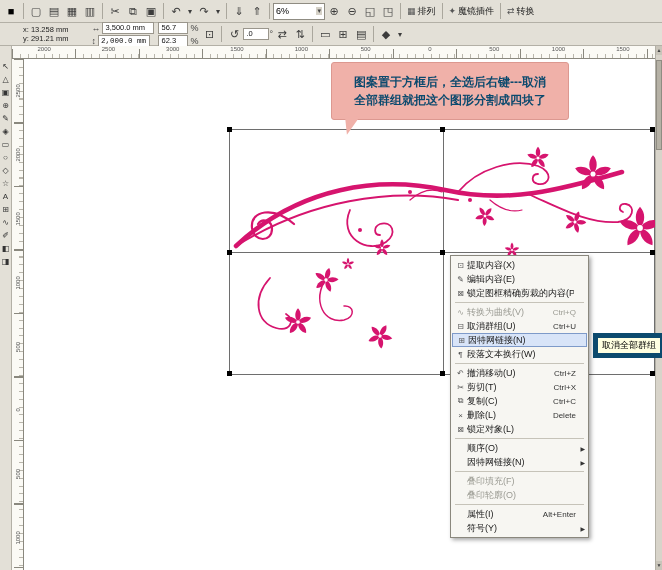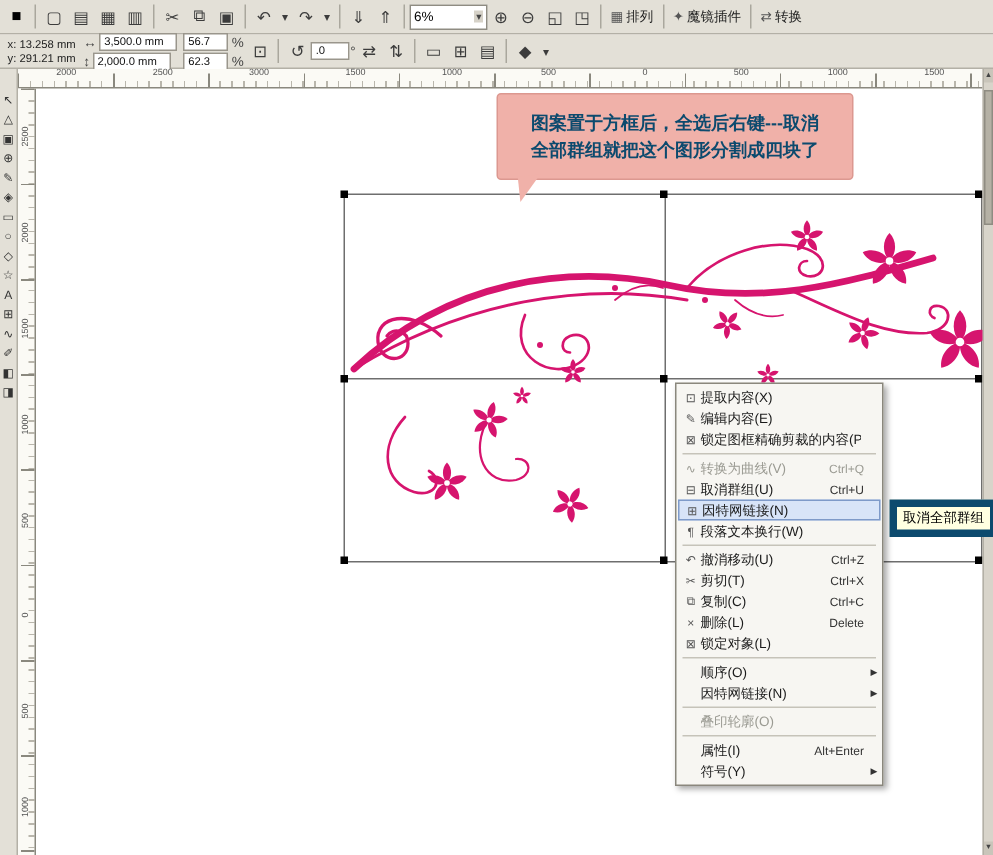--- a/index.html
+++ b/index.html
@@ -12,21 +12,21 @@
   #tbar2{top:23px;height:23px;}
   .tbtn{width:18px;height:18px;display:flex;align-items:center;justify-content:center;
     font-size:11px;color:#3c3c3c;flex:0 0 auto;}
   .tbtn.small{width:10px;font-size:8px;}
   .vsep{width:1px;height:16px;background:#aaa79d;margin:0 3px;flex:0 0 auto;}
   .combo{display:flex;align-items:center;background:#fff;border:1px solid #8f8c82;
     height:15px;font-size:9px;padding:0 2px;flex:0 0 auto;}
   .combo .arr{font-size:7px;color:#444;margin-left:4px;background:#d6d2c8;padding:0 1px;}
   .txtbtn{display:flex;align-items:center;font-size:9px;color:#222;margin:0 3px;flex:0 0 auto;}
   .txtbtn .glyph{font-size:9px;margin-right:2px;color:#555;}
-  .coordblock{font-size:7.5px;line-height:9px;color:#222;margin:0 3px;flex:0 0 auto;}
+  .coordblock{font-size:7.5px;line-height:9px;color:#222;margin:0 21px;flex:0 0 auto;}
   .field{background:#fff;border:1px solid #9a968c;font-size:7.5px;height:10px;
     line-height:10px;padding:0 2px;color:#111;}
   .stack{display:flex;flex-direction:column;gap:1px;margin:0 2px;flex:0 0 auto;}
   .rowc{display:flex;align-items:center;gap:2px;}
   .pbglyph{font-size:9px;color:#444;}
   
   #toolbox{position:absolute;left:0;top:46px;bottom:0;width:12px;background:#e3e0d7;
     border-right:1px solid #b3b0a6;display:flex;flex-direction:column;align-items:center;padding-top:14px;box-sizing:border-box;}
   .tool{width:11px;height:13px;display:flex;align-items:center;justify-content:center;
     font-size:8px;color:#333;}
@@ -131,21 +131,21 @@
     <span style="display:block;"><span>x:</span> <span>13.258 mm</span></span>
     <span style="display:block;"><span>y:</span> <span>291.21 mm</span></span>
   </span>
   <span class="stack">
     <span class="rowc">
         <span class="pbglyph">↔</span>
         <span class="field" style="width:46px;">3,500.0 mm</span>
       </span>
     <span class="rowc">
         <span class="pbglyph">↕</span>
-        <span class="field" style="width:46px;">2,000.0 mm</span>
+        <span class="field" style="width:46px;font-family:Liberation Mono, monospace;">2,000.0 mm</span>
       </span>
   </span>
   <span class="stack">
     <span class="rowc">
         <span class="field" style="width:24px;">56.7</span>
         <span class="pbglyph">%</span>
       </span>
     <span class="rowc">
         <span class="field" style="width:24px;">62.3</span>
         <span class="pbglyph">%</span>
@@ -359,20 +359,26 @@
   </div>
   <div class="mi">
     <span class="mic"></span>
     <span class="mil">因特网链接(N)</span>
     <span class="mis"></span>
     <span class="mia">▶</span>
   </div>
   <div class="msep"></div>
   <div class="mi dis">
     <span class="mic"></span>
+    <span class="mil">叠印填充(F)</span>
+    <span class="mis"></span>
+      <span class="mia"></span>
+  </div>
+  <div class="mi dis">
+    <span class="mic"></span>
     <span class="mil">叠印轮廓(O)</span>
     <span class="mis"></span>
       <span class="mia"></span>
   </div>
   <div class="msep"></div>
   <div class="mi">
     <span class="mic"></span>
     <span class="mil">属性(I)</span>
     <span class="mis">Alt+Enter</span>
     <span class="mia"></span>

